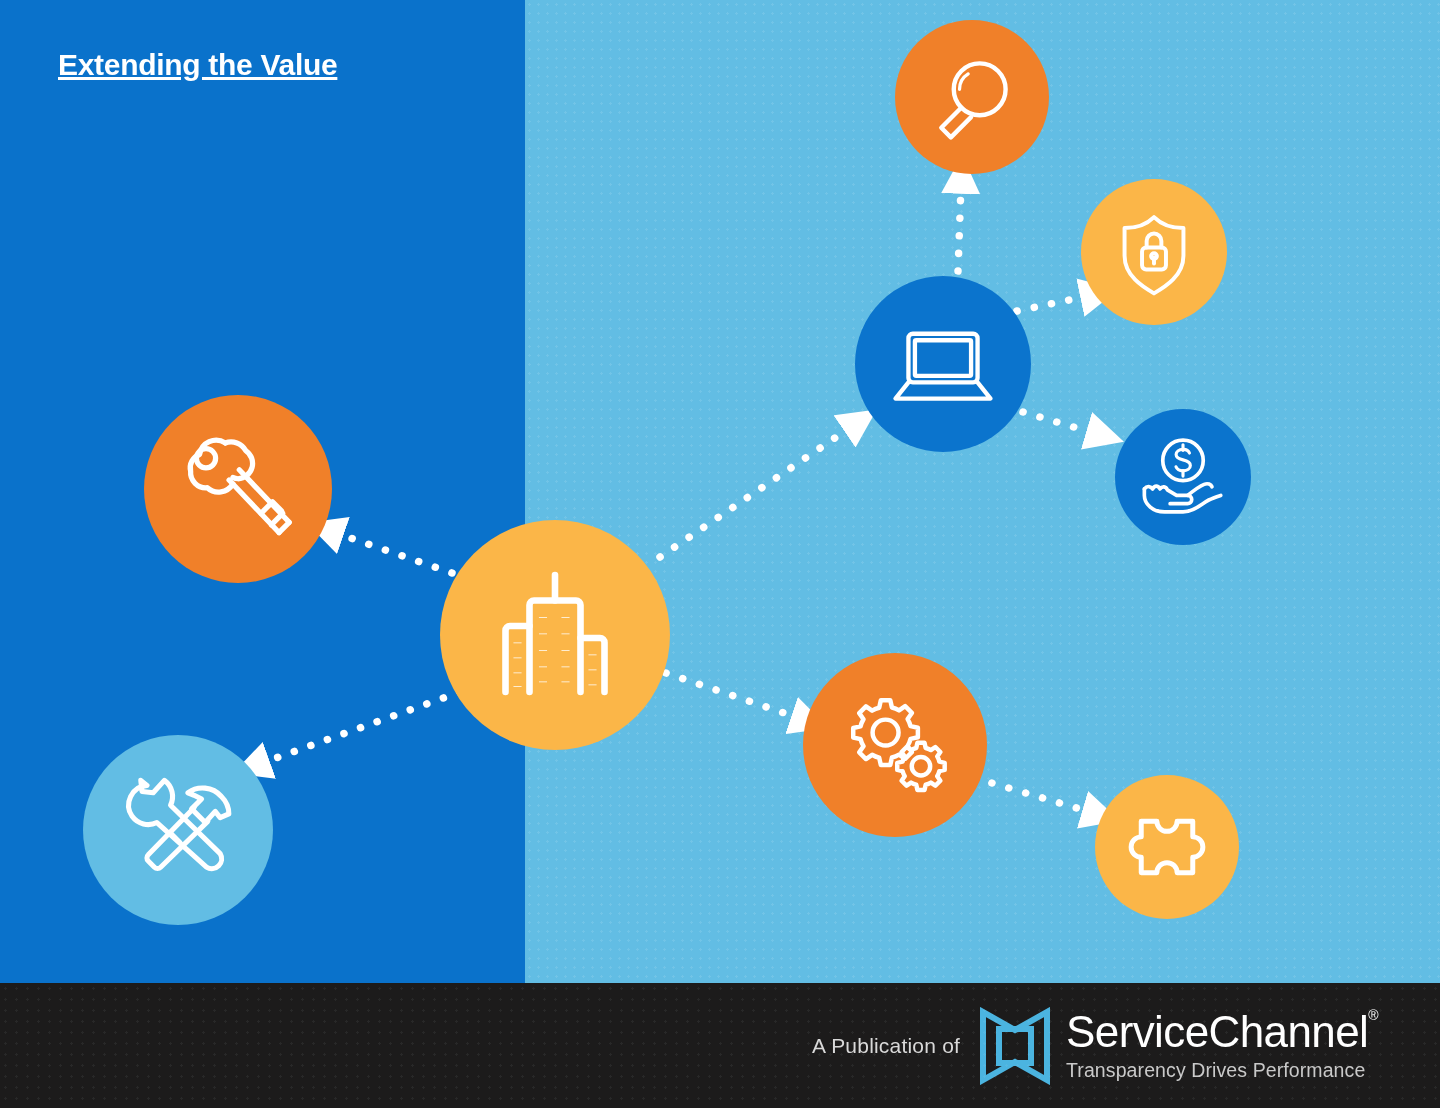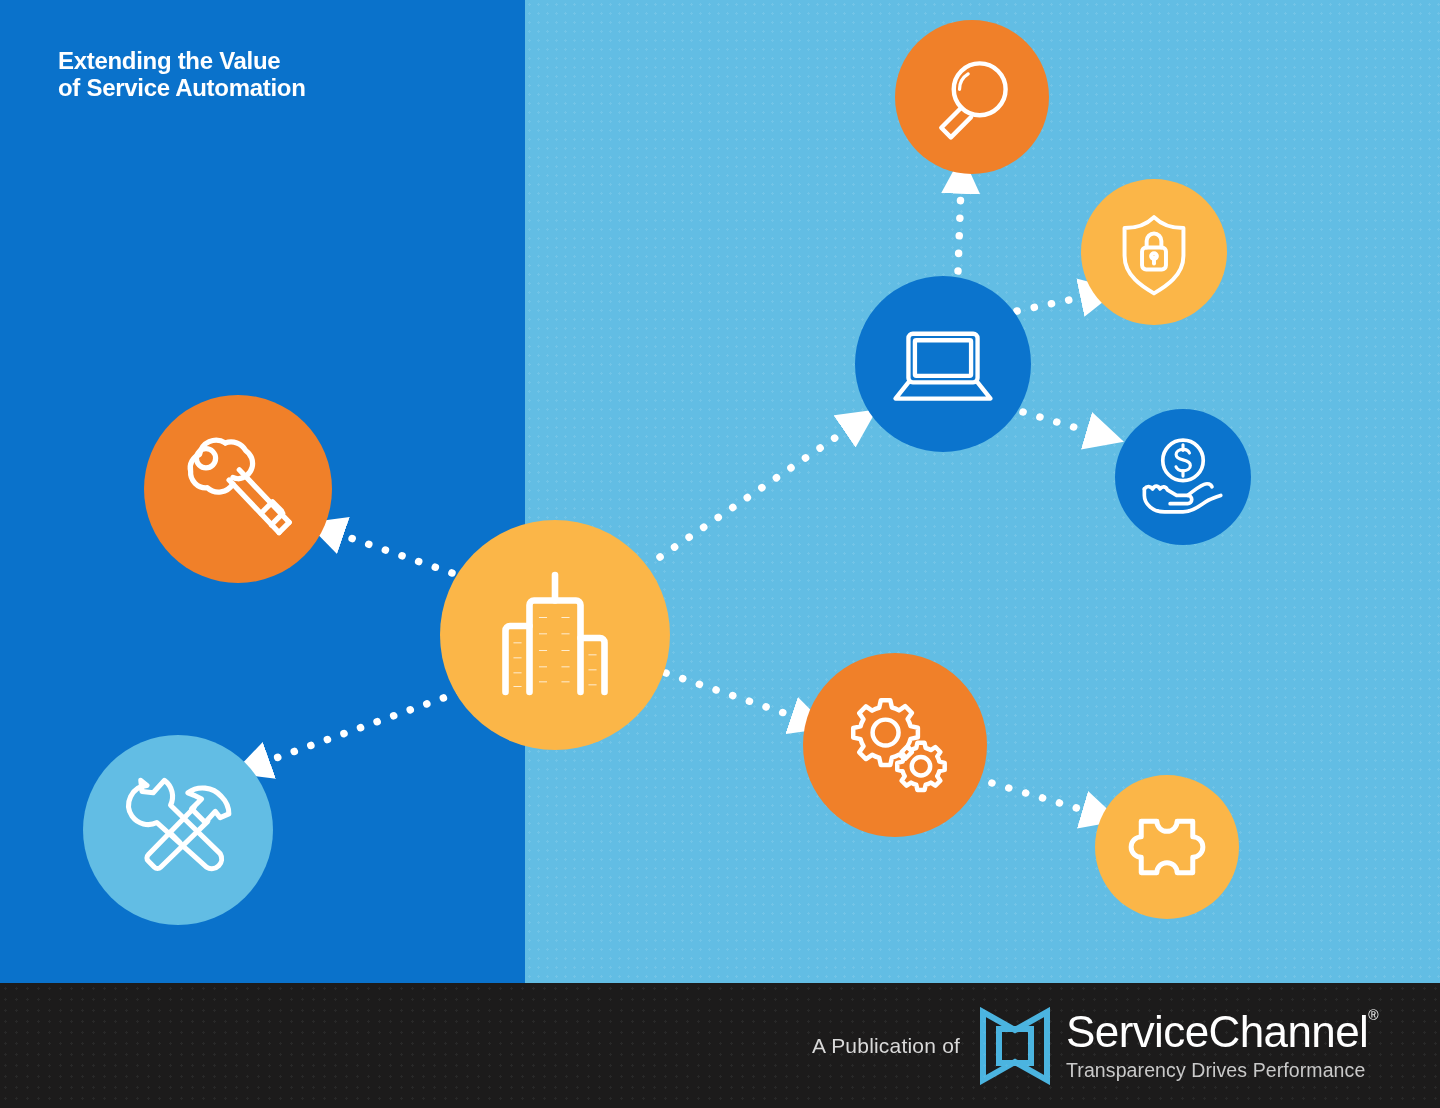--- a/index.html
+++ b/index.html
@@ -84,24 +84,25 @@
     white-space: nowrap;
   }
 
   
   .headline {
     position: absolute; left: 58px; top: 48px;
     width: 445px;
     color: #ffffff;
   }
   .headline .line-sm {
-    font-size: 24px;
+    font-size: 30px;
     font-weight: bold;
     line-height: 1.12;
     letter-spacing: -0.3px;
+    text-decoration: underline;
   }
   .headline .line-lg {
     font-size: 63px;
     font-weight: bold;
     line-height: 1.0;
     letter-spacing: -1.6px;
     margin-top: 12px;
   }
 
   
@@ -122,21 +123,20 @@
 </head>
 <body>
 
 <div id="canvas">
 
   <div class="bg-left"></div>
   <div class="bg-right"></div>
 
   <div class="headline">
     <div class="line-sm">Extending the Value</div>
-    <div class="line-sm">of Service Automation</div>
   </div>
 
   <svg id="links" viewBox="0 0 1440 1108" xmlns="http://www.w3.org/2000/svg">
     <defs>
       <marker id="arrow" viewBox="0 0 10 10" refX="2" refY="5" markerWidth="5.2" markerHeight="5.2" orient="auto-start-reverse">
         <path d="M 0 0 L 10 5 L 0 10 z" fill="#ffffff"></path>
       </marker>
     </defs>
     <g stroke="#ffffff" stroke-width="7.5" stroke-linecap="round" stroke-dasharray="0.1 17.5" fill="none" marker-end="url(#arrow)">
 

